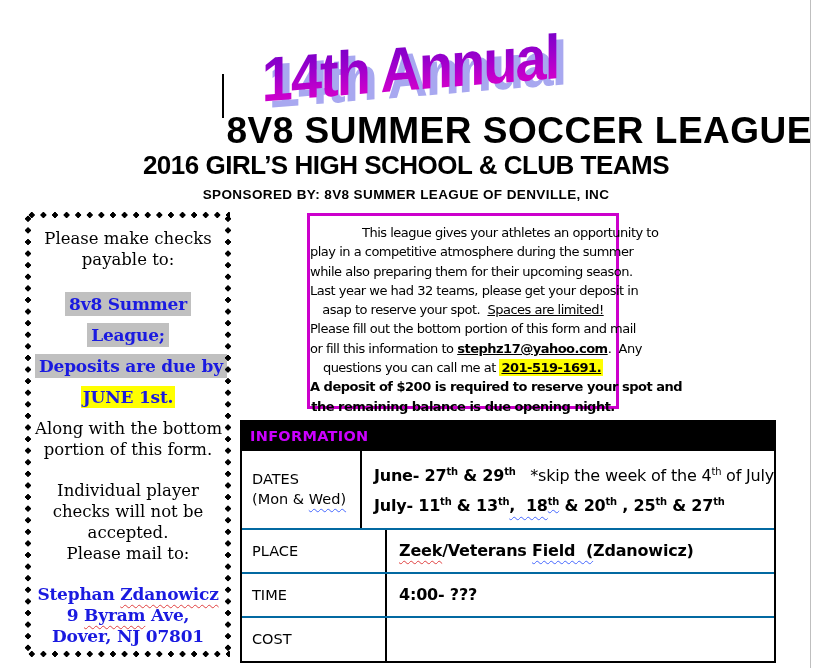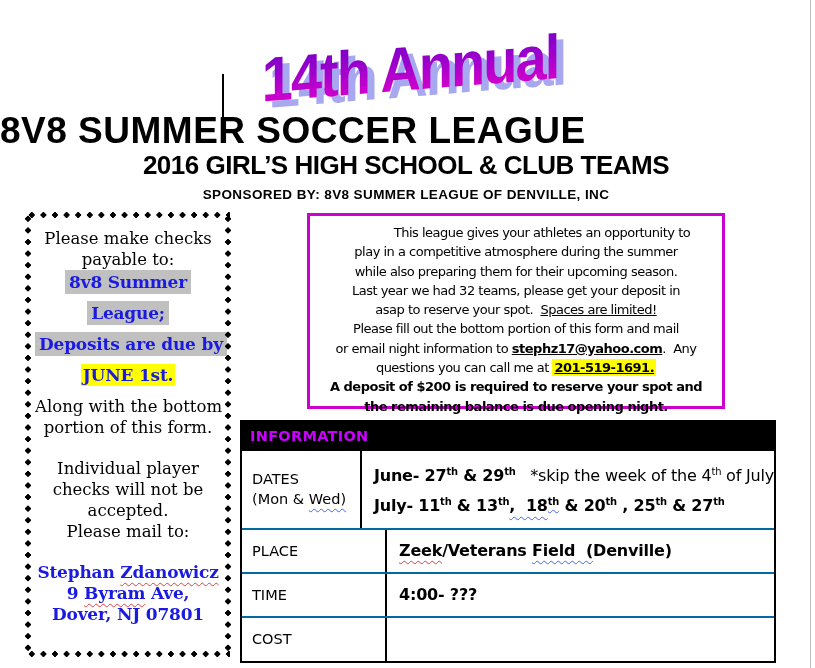--- a/index.html
+++ b/index.html
@@ -12,21 +12,21 @@
   .wordart { position:absolute; left:232px; top:40px; width:356px; height:64px;
              text-align:center; font-weight:bold; font-size:56px; line-height:1.05;
              letter-spacing:-2px; transform:skewY(-4.5deg) scaleY(1.12); }
   .wa-layer { position:absolute; left:0; top:0; width:100%; white-space:nowrap; }
   .wa-shadow { left:7px; top:6px; color:#a8a8f0; }
   .wa-fill { background:linear-gradient(180deg,#7a00c8 8%, #9900cc 38%, #cc00cc 78%);
              -webkit-background-clip:text; background-clip:text; color:transparent; }
   .caret { position:absolute; left:222px; top:74px; width:2px; height:44px; background:#000; }
 
   
-  .page-title    { position:absolute; top:110px; left:0; width:812px; text-align:left;
+  .page-title    { position:absolute; top:110px; left:0; width:812px; text-align:right;
                    font-size:37px; font-weight:bold; letter-spacing:0.5px; }
   .page-subtitle { position:absolute; top:150px; left:0; width:812px; text-align:center;
                    font-size:26px; font-weight:bold; letter-spacing:-0.5px; }
   .sponsor-line  { position:absolute; top:187px; left:0; width:812px; text-align:center;
                    font-size:13.5px; font-weight:bold; letter-spacing:0.4px; }
 
   
   .line { white-space:pre; }
   .b { font-weight:bold; }
   .u { text-decoration:underline;text-align:right; }
@@ -38,33 +38,33 @@
           text-decoration-color:#e04040; text-decoration-thickness:1px; text-underline-offset:3.5px; }
   .sq-b { text-decoration-line:underline; text-decoration-style:wavy;
           text-decoration-color:#4466ff; text-decoration-thickness:1px; text-underline-offset:3.5px; }
 
   
   .checks-box { position:absolute; left:25px; top:212px; width:206px; height:445px;
                 font-family:"DejaVu Serif","Liberation Serif",serif; font-size:16.5px;
                 line-height:21px; text-align:center; padding:16px 10px 0 10px; }
   .checks-box .big { font-size:17px; letter-spacing:-0.2px; }
   .checks-box .sp  { margin-top:10px; }
-  .checks-box .sp2 { margin-top:2px; }
+  .checks-box .sp2 { margin-top:24px; }
   .checks-box .gap { margin-top:20px; }
   .dot-edge { position:absolute; }
   .dot-h { left:1px; right:1px; height:6px;
            background-image:radial-gradient(circle 2.6px at 50% 50%, #000 98%, transparent 100%);
            background-size:11.6px 6px; background-repeat:repeat-x; }
   .dot-v { top:1px; bottom:1px; width:6px;
            background-image:radial-gradient(circle 2.6px at 50% 50%, #000 98%, transparent 100%);
            background-size:6px 11.6px; background-repeat:repeat-y; }
   .dot-top{top:0;} .dot-bottom{bottom:0;} .dot-left{left:0;} .dot-right{right:0;}
 
   
-  .info-box { position:absolute; left:307px; top:213px; width:418px; height:196px;
+  .info-box { position:absolute; left:307px; top:213px; width:312px; height:196px;
               border:3px solid #cc00cc; font-family:"DejaVu Sans","Liberation Sans",sans-serif;
               font-size:13px; letter-spacing:-0.5px; line-height:19.3px; text-align:center;
               padding-top:7px; }
   .info-box .indent { padding-left:52px; }
 
   
   .info-table { position:absolute; left:240px; top:420px; width:536px;
                 font-family:"DejaVu Sans","Liberation Sans",sans-serif; }
   .t-header { height:31px; background:#000; color:#cc00ff; font-weight:bold;
               font-size:14.5px; letter-spacing:0.3px; display:flex; align-items:center;
@@ -118,21 +118,21 @@
 </div>
 
 <div class="info-box">
   <div>
       <div class="line indent"><span>This league gives your athletes an opportunity to</span></div>
       <div class="line"><span>play in a competitive atmosphere during the summer</span></div>
       <div class="line"><span>while also preparing them for their upcoming season.</span></div>
       <div class="line"><span>Last year we had 32 teams, please get your deposit in</span></div>
       <div class="line"><span>asap to reserve your spot.  </span><span class="u">Spaces are limited!</span></div>
       <div class="line"><span>Please fill out the bottom portion of this form and mail</span></div>
-      <div class="line"><span>or email night information to </span><span class="b u">stephz17@yahoo.com</span><span>.  Any</span></div>
+      <div class="line"><span>or fill this information to </span><span class="b u">stephz17@yahoo.com</span><span>.  Any</span></div>
       <div class="line"><span>questions you can call me at </span><span class="b u hl-y">201-519-1691.</span></div>
       <div class="line"><span class="b">A deposit of $200 is required to reserve your spot and</span></div>
       <div class="line"><span class="b">the remaining balance is due opening night.</span></div>
     </div>
 </div>
 
 <div class="info-table">
   <div class="t-header">
     <span>INFORMATION</span>
   </div>
@@ -145,21 +145,21 @@
         <div class="t-cell t-value">
           <div class="line"><span class="b">June- 27</span><span class="b sup">th</span><span class="b"> &amp; 29</span><span class="b sup">th</span><span>   *skip the week of the 4</span><span class="sup">th</span><span> of July</span></div>
           <div class="line"><span class="b">July- 11</span><span class="b sup">th</span><span class="b"> &amp; 13</span><span class="b sup">th</span><span class="b sq-b">,  18</span><span class="b sup sq-b">th</span><span class="b"> &amp; 20</span><span class="b sup">th</span><span class="b"> , 25</span><span class="b sup">th</span><span class="b"> &amp; 27</span><span class="b sup">th</span></div>
         </div>
       </div>
       <div class="t-row">
         <div class="t-cell t-label">
           <div class="line"><span>PLACE</span></div>
         </div>
         <div class="t-cell t-value">
-          <div class="line"><span class="b sq-r">Zeek</span><span class="b">/Veterans </span><span class="b sq-b">Field  (</span><span class="b">Denville)</span></div>
+          <div class="line"><span class="b sq-r">Zeek</span><span class="b">/Veterans </span><span class="b sq-b">Field  (</span><span class="b">Zdanowicz)</span></div>
         </div>
       </div>
       <div class="t-row">
         <div class="t-cell t-label">
           <div class="line"><span>TIME</span></div>
         </div>
         <div class="t-cell t-value">
           <div class="line"><span class="b">4:00- ???</span></div>
         </div>
       </div>

